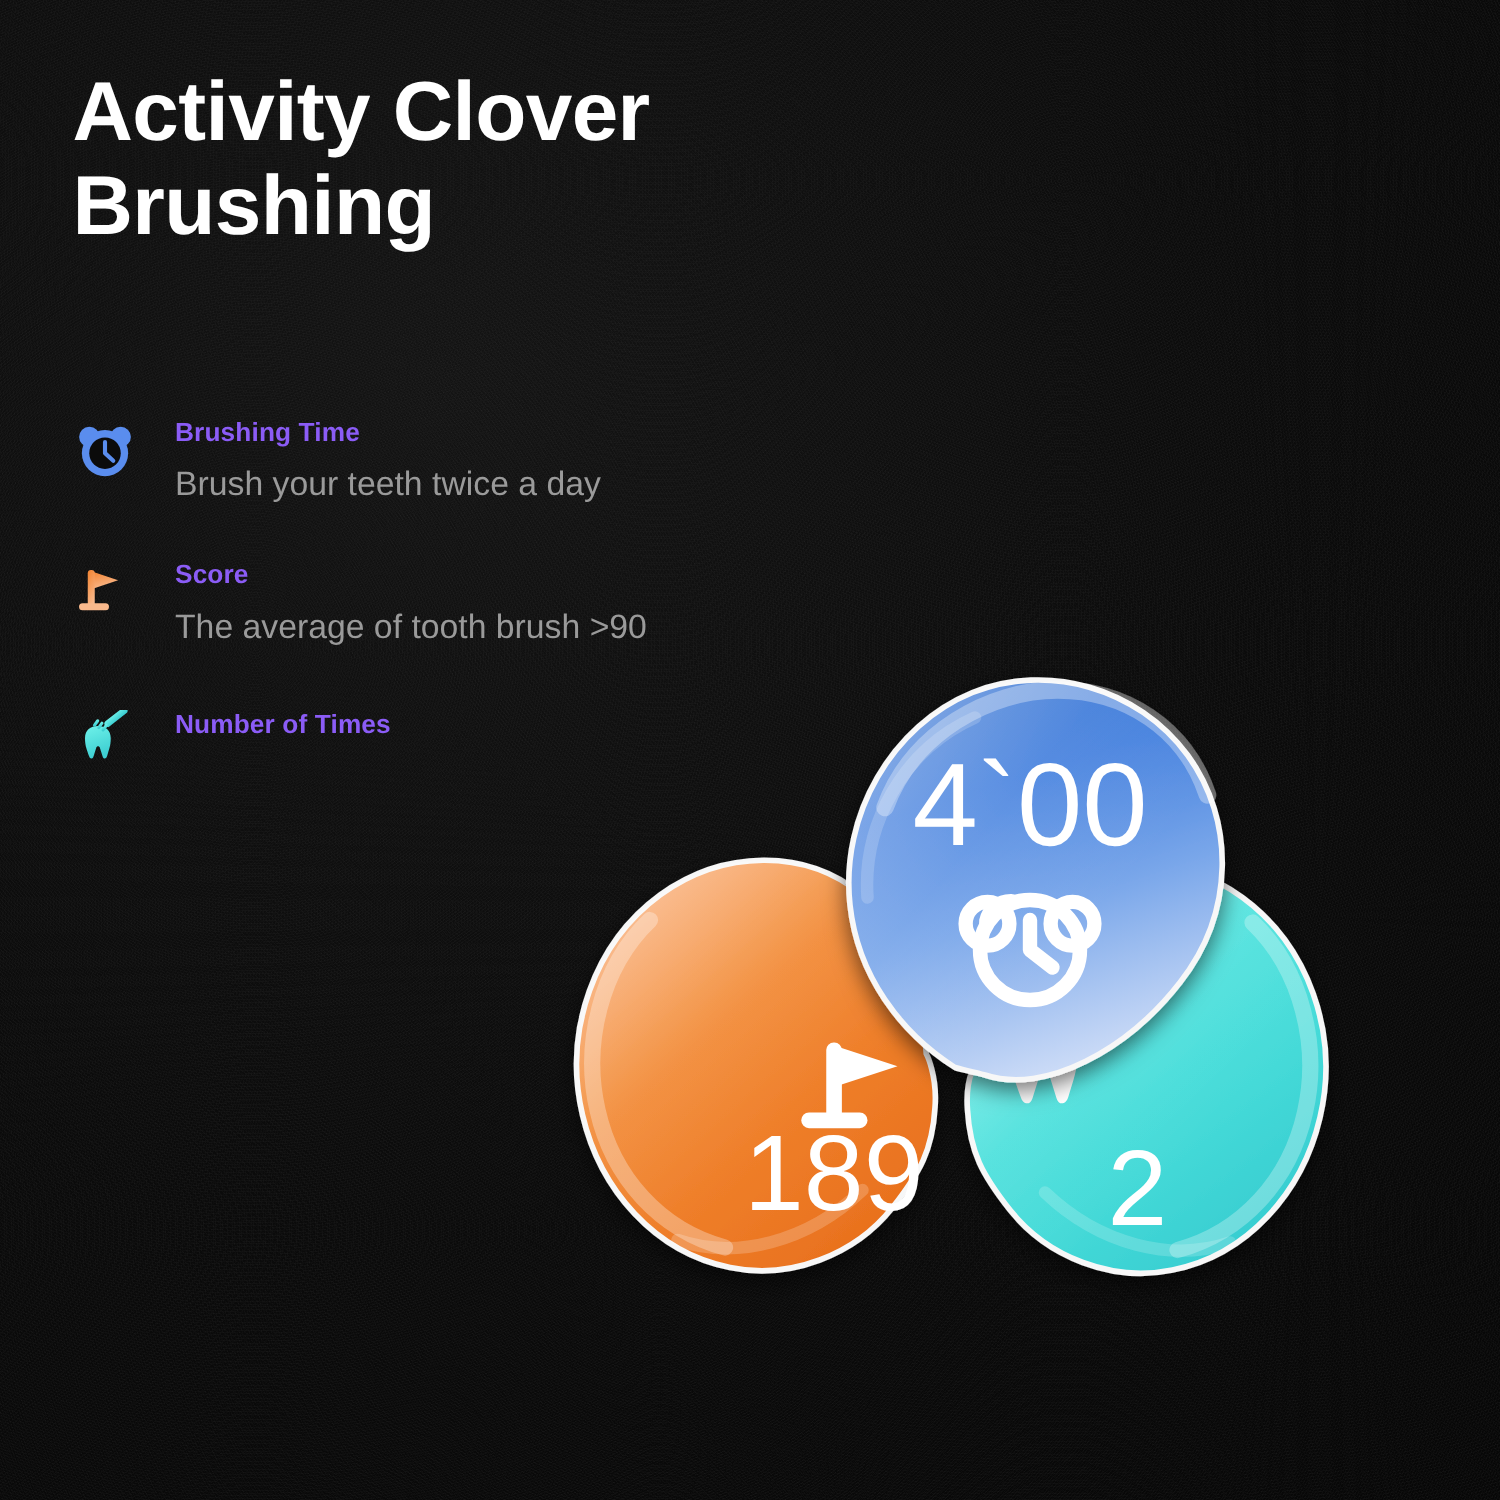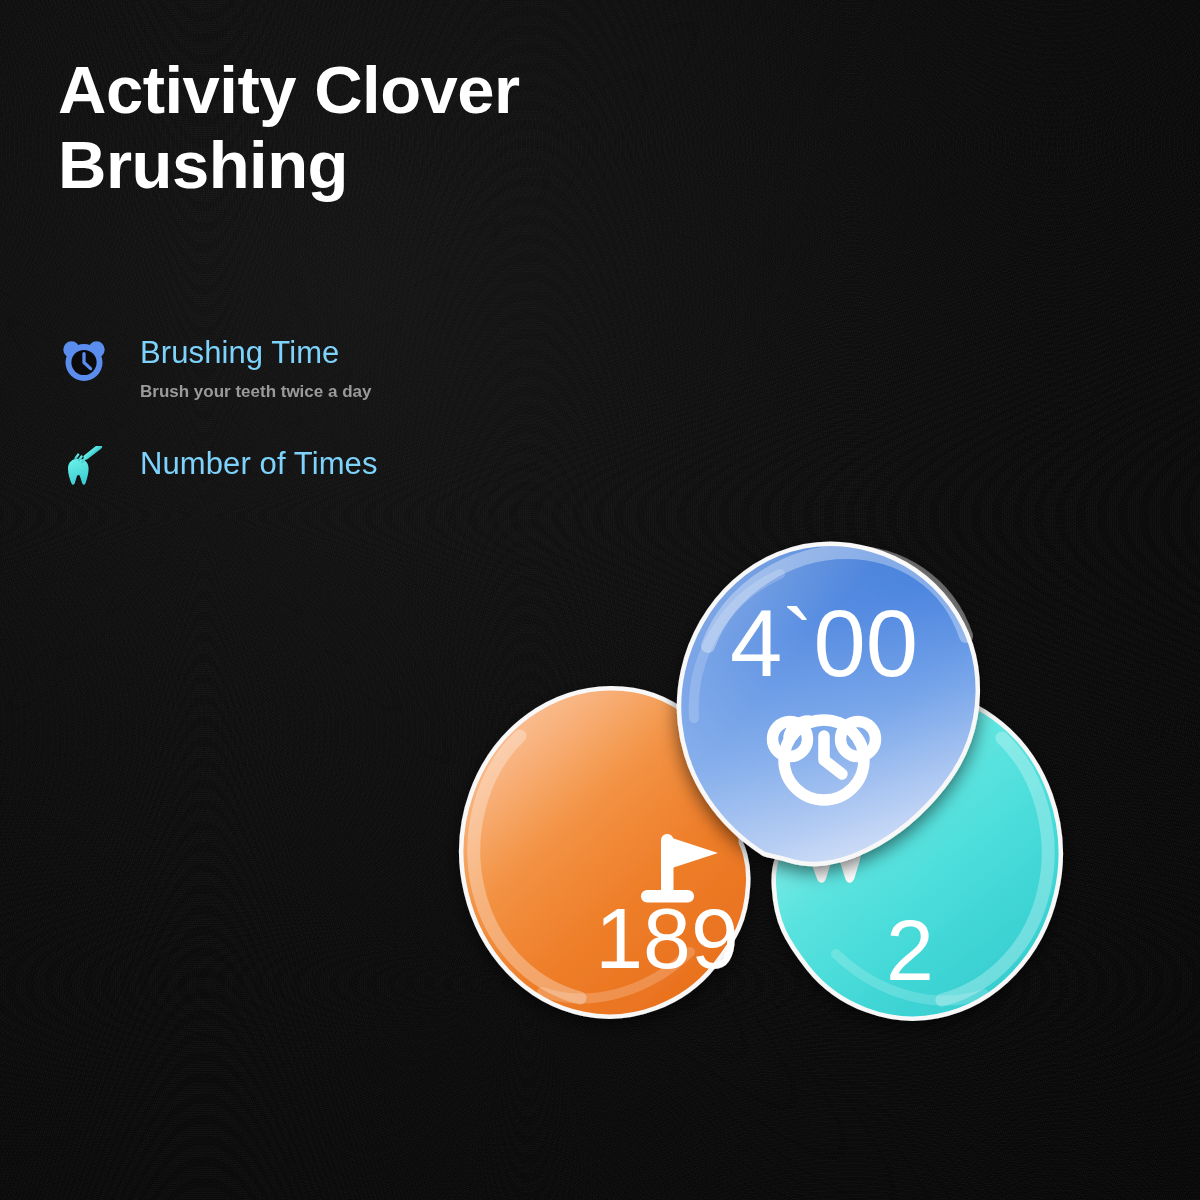--- a/index.html
+++ b/index.html
@@ -50,31 +50,31 @@
   
   #legend{ position:absolute; left:56px; top:335px; width:560px; }
   .legend-item{ position:relative; padding-left:84px; margin-bottom:42px; }
   .legend-icon{
     position:absolute; left:4px; top:2px;
     width:48px; height:48px;
     display:block;
   }
   .legend-label{
     display:block;
-    color:#7dd3fc;
-    font-size:31px;
-    font-weight:400;
+    color:#8b5cf6;
+    font-size:21px;
+    font-weight:700;
     line-height:1.15;
     letter-spacing:.1px;
   }
   .legend-desc{
     display:block;
     color:#9a9a9a;
-    font-size:17px;
-    font-weight:700;
+    font-size:27px;
+    font-weight:400;
     line-height:1.42;
     margin-top:9px;
     max-width:420px;
   }
   #legend-item-2 .legend-icon{ top:0px; }
   #legend-item-1{ margin-bottom:48px; }
   #legend-item-2{ margin-bottom:22px; }
 
   
   #clover{
@@ -111,20 +111,37 @@
           <circle cx="36.5" cy="12.5" r="8.2" fill="#5A8DEE"></circle>
           <circle cx="24" cy="25.5" r="18.5" fill="#5A8DEE"></circle>
           <circle cx="24" cy="25.5" r="12.6" fill="#0b0b0b"></circle>
           <path d="M24 16.6 L24 25.5 L30.6 31.6" stroke="#5A8DEE" stroke-width="3.3" stroke-linecap="round" stroke-linejoin="round" fill="none"></path>
         </svg>
       </span>
       <span class="legend-label">Brushing Time</span>
       <span class="legend-desc">Brush your teeth twice a day</span>
     </div>
 
+    <div class="legend-item" id="legend-item-1" style="--accent: #F6A66E;">
+      <span class="legend-icon">
+        <svg viewBox="0 0 48 48" xmlns="http://www.w3.org/2000/svg">
+          <defs>
+            <linearGradient id="lgFlag" x1="0" y1="0" x2="0.35" y2="1">
+              <stop offset="0%" stop-color="#F2822F"></stop>
+              <stop offset="100%" stop-color="#F9B98C"></stop>
+            </linearGradient>
+          </defs>
+          <path d="M13 7 L34.5 14.2 L13 21.4 Z" fill="url(#lgFlag)"></path>
+          <rect x="10.2" y="6" width="5.6" height="31" rx="2.6" fill="url(#lgFlag)"></rect>
+          <rect x="3.2" y="32.6" width="24" height="5.6" rx="2.8" fill="#F9B98C"></rect>
+        </svg>
+      </span>
+      <span class="legend-label">Score</span>
+      <span class="legend-desc">The average of tooth brush &gt;90</span>
+    </div>
 
     <div class="legend-item" id="legend-item-2" style="--accent: #5EE6E0;">
       <span class="legend-icon">
         <svg viewBox="0 0 48 48" xmlns="http://www.w3.org/2000/svg">
           <defs>
             <linearGradient id="lgTooth" x1="0" y1="0" x2="0.3" y2="1">
               <stop offset="0%" stop-color="#6FF2EA"></stop>
               <stop offset="100%" stop-color="#3ECFD2"></stop>
             </linearGradient>
           </defs>

